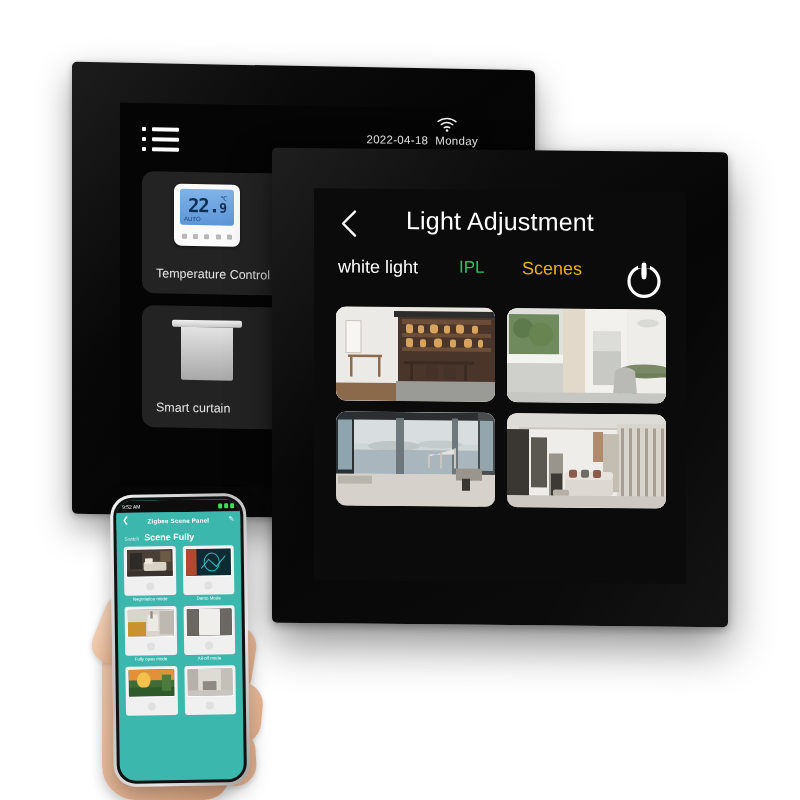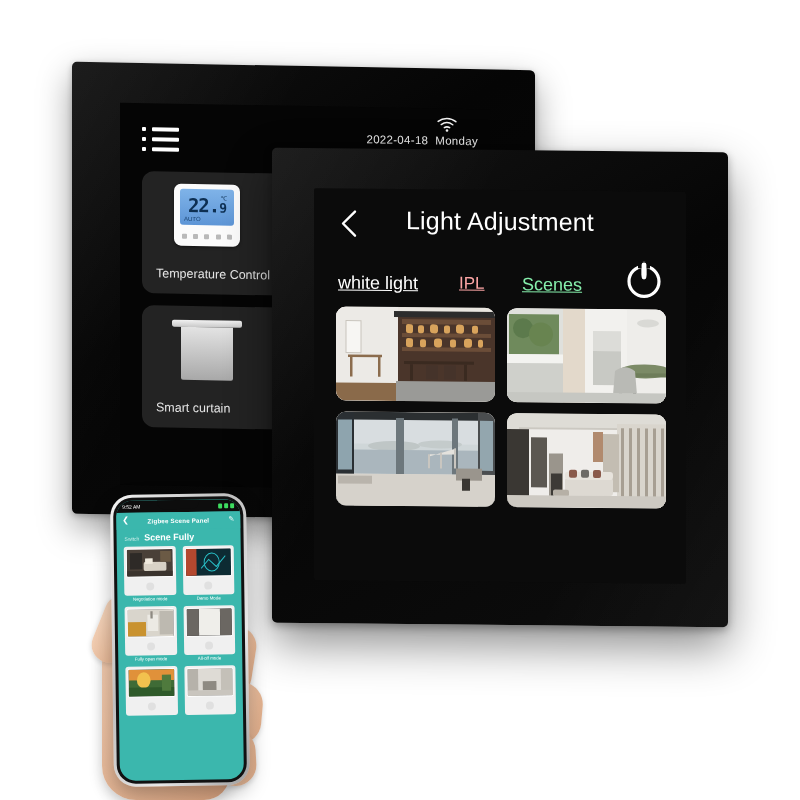--- a/index.html
+++ b/index.html
@@ -122,25 +122,25 @@
     position:absolute;left:24px;top:20px;width:22px;height:30px;
   }
   .fp-title{
     position:absolute;left:0;right:0;top:17px;text-align:center;
     color:#ffffff;font-size:25px;font-weight:400;letter-spacing:.2px;
   }
   .tabs{
     position:absolute;left:0;top:64px;width:100%;height:48px;
   }
   .tab{
-    position:absolute;top:20px;font-size:18px;white-space:nowrap;text-decoration:underline;
+    position:absolute;top:4px;font-size:18px;white-space:nowrap;
   }
   .tab.t0{left:24px;color:#ffffff;}
-  .tab.t1{left:145px;color:#fca5a5;font-size:17px;}
-  .tab.t2{left:208px;color:#86efac;}
+  .tab.t1{left:145px;color:#22c55e;font-size:17px;}
+  .tab.t2{left:208px;color:#eab308;}
   .power-btn{
     position:absolute;right:20px;top:2px;width:44px;height:44px;
   }
 
   .grid{
     position:absolute;left:22px;top:118px;
     display:grid;grid-template-columns:1fr 1fr;grid-gap:11px;
     width:330px;
   }
   .scene-tile{

